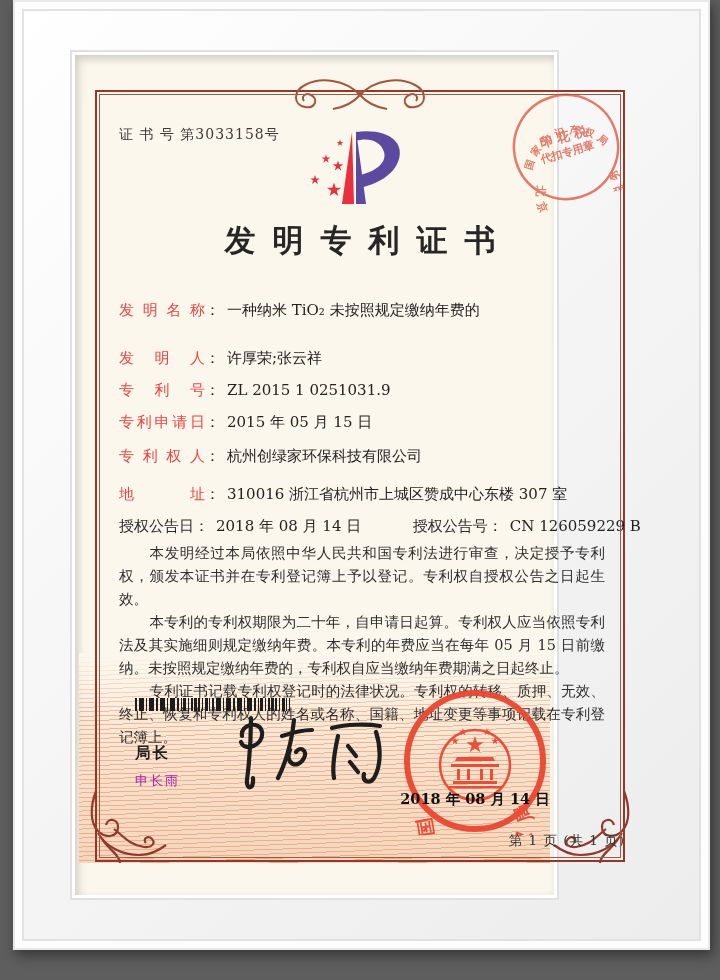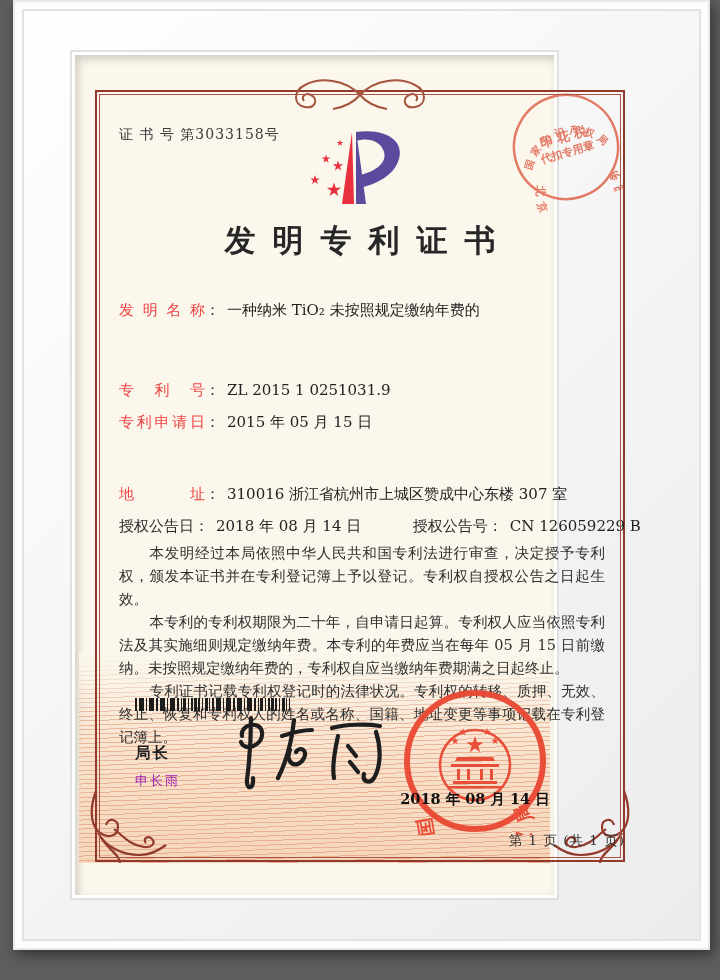--- a/index.html
+++ b/index.html
@@ -121,25 +121,31 @@
         </svg>
 
         <div class="abs title">
           <span>发明专利证书</span>
         </div>
 
         <div class="abs fields">
           <div class="frow" style="top:0">
             <span class="flabel">发明名称</span><span class="fcolon">：</span><span>一种纳米 TiO₂ 未按照规定缴纳年费的</span>
           </div>
+          <div class="frow" style="top:48px">
+            <span class="flabel">发明人</span><span class="fcolon">：</span><span>许厚荣;张云祥</span>
+          </div>
           <div class="frow" style="top:80px">
             <span class="flabel">专利号</span><span class="fcolon">：</span><span>ZL 2015 1 0251031.9</span>
           </div>
           <div class="frow" style="top:112px">
             <span class="flabel">专利申请日</span><span class="fcolon">：</span><span>2015 年 05 月 15 日</span>
+          </div>
+          <div class="frow" style="top:146px">
+            <span class="flabel">专利权人</span><span class="fcolon">：</span><span>杭州创绿家环保科技有限公司</span>
           </div>
           <div class="frow" style="top:184px">
             <span class="flabel">地址</span><span class="fcolon">：</span><span>310016 浙江省杭州市上城区赞成中心东楼 307 室</span>
           </div>
           <div class="frow" style="top:216px">
             <span class="glabel">授权公告日</span><span class="fcolon">：</span><span>2018 年 08 月 14 日</span>
             <span style="display:inline-block;width:42px"></span>
             <span class="glabel">授权公告号</span><span class="fcolon">：</span><span>CN 126059229 B</span>
           </div>
         </div>

